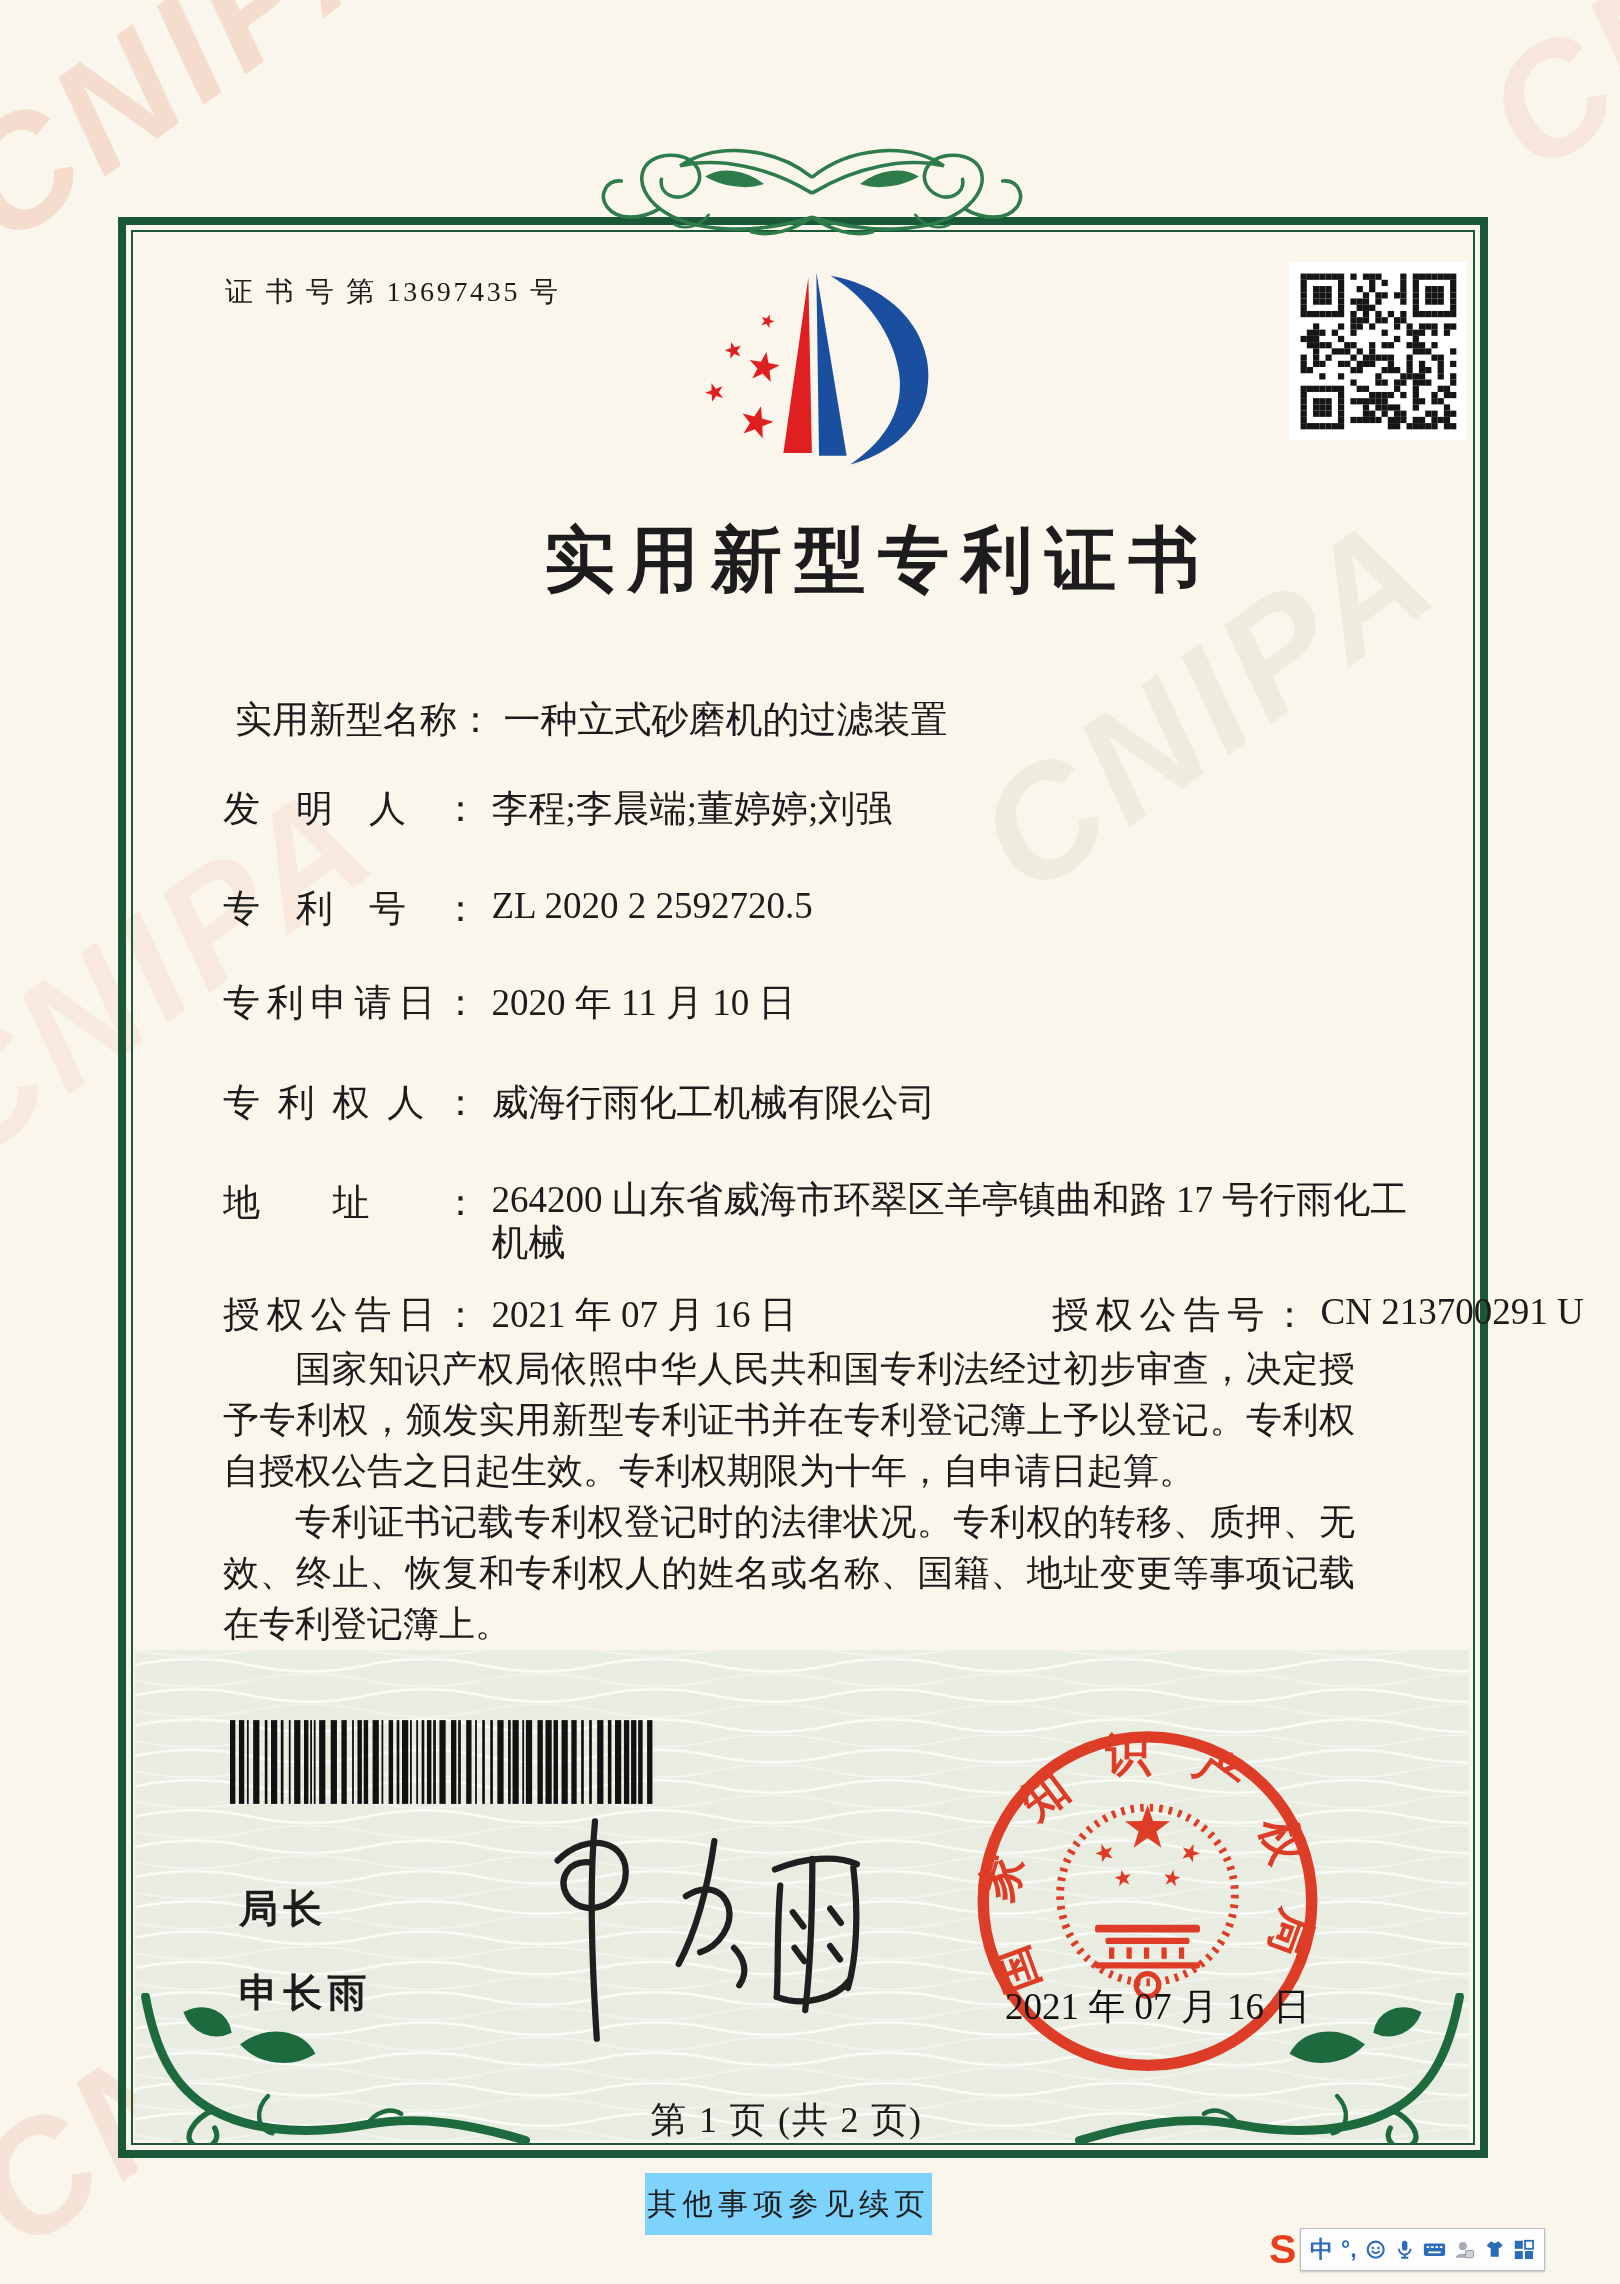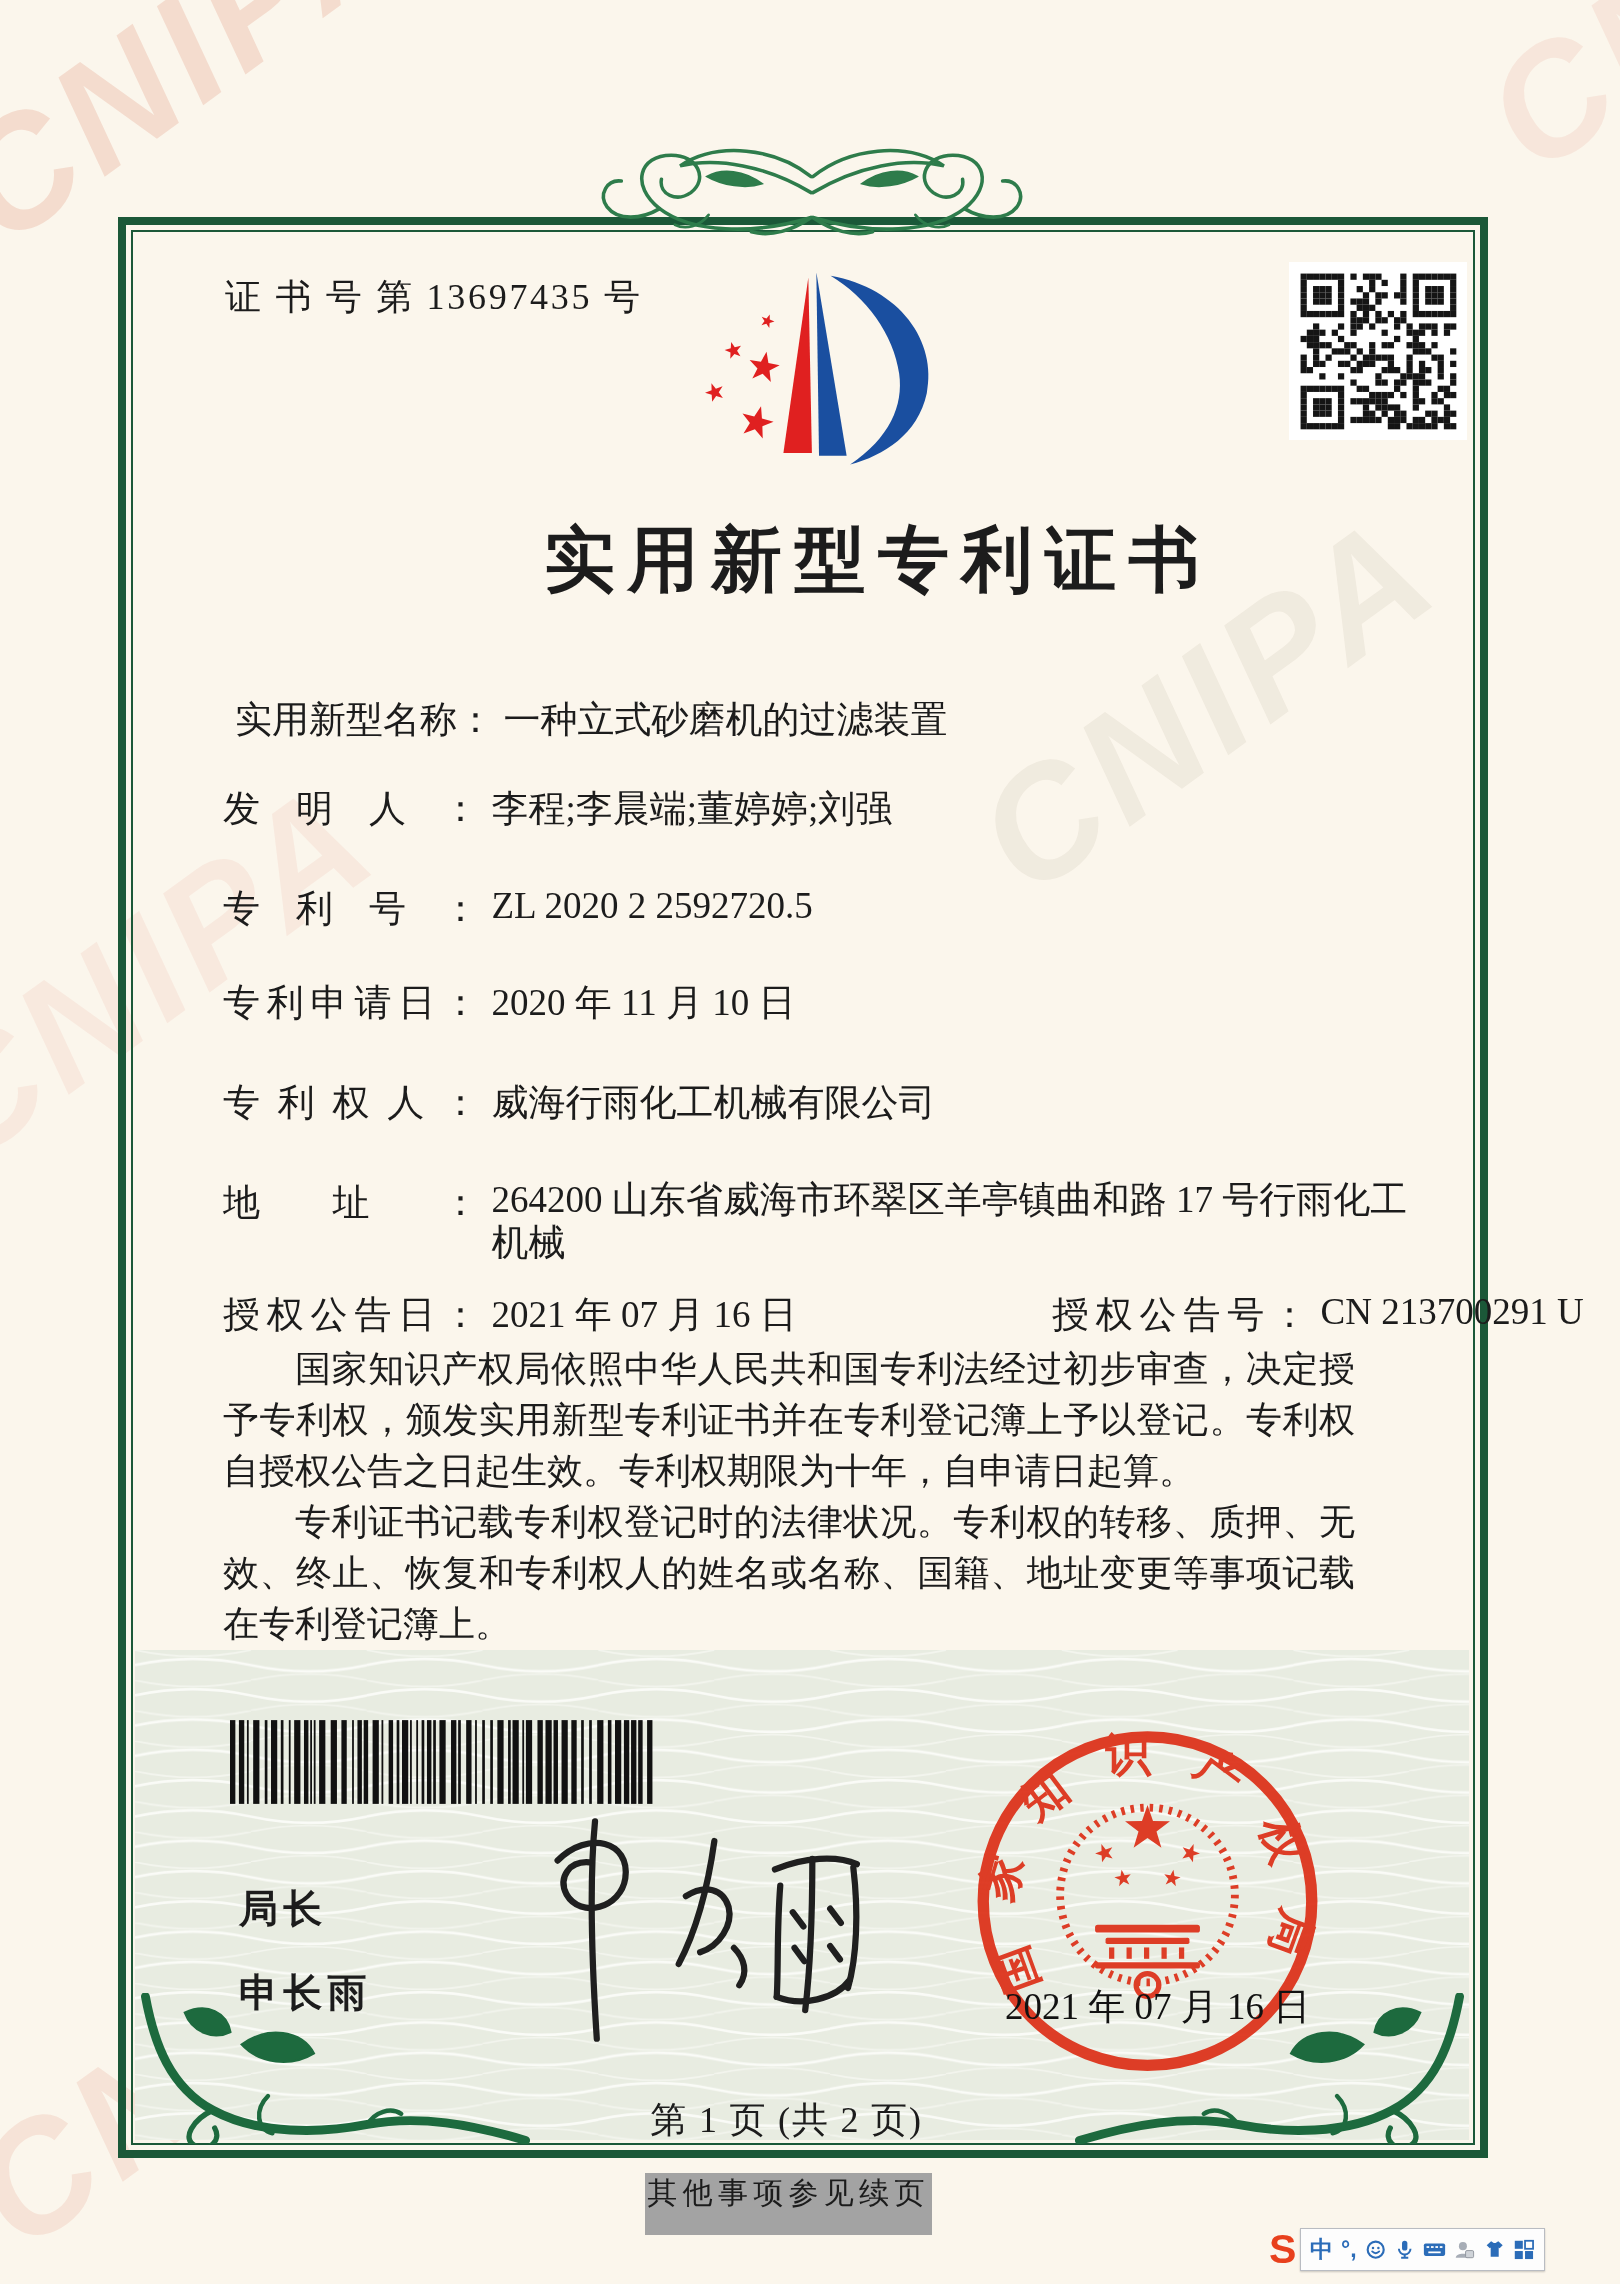--- a/index.html
+++ b/index.html
@@ -9,40 +9,40 @@
   
   .wm{position:absolute;font-style:italic;font-weight:bold;font-size:156px;letter-spacing:9px;
       transform:rotate(-36deg);transform-origin:left top;white-space:nowrap;pointer-events:none;
       font-family:"Liberation Sans","DejaVu Sans",sans-serif;}
   
   #frame{position:absolute;left:118px;top:217px;width:1354px;height:1925px;border:8px solid #1b5838;}
   #frame-inner{position:absolute;left:5.3px;top:5.3px;right:5.3px;bottom:5.3px;border:2.7px solid #1b5838;}
   
   #waveband{position:absolute;left:135px;top:1650px;width:1334px;height:490px;}
   
-  #certno{position:absolute;left:225px;top:273px;font-size:36px;letter-spacing:2.7px;}
+  #certno{position:absolute;left:225px;top:273px;font-size:28px;letter-spacing:2.7px;}
   #title{position:absolute;left:118px;top:513px;width:1520px;text-align:center;font-size:71px;
          font-weight:bold;letter-spacing:12.5px;}
   .frow{position:absolute;left:223px;font-size:37px;white-space:nowrap;}
   .flabel{display:inline-block;width:256px;text-align:justify;text-align-last:justify;vertical-align:top;}
   .fvalue{display:inline-block;margin-left:12.5px;vertical-align:top;}
   .fvalue.wrap{white-space:normal;width:927px;line-height:43px;}
   #grant-no{position:absolute;left:829px;top:0;}
   .para{position:absolute;left:223px;width:1132px;font-size:36px;line-height:51px;text-align:justify;
         text-indent:2em;}
   #director-title{position:absolute;left:239px;top:1882px;font-size:39px;font-weight:bold;
         font-family:"Liberation Sans","DejaVu Sans",sans-serif;letter-spacing:5.3px;}
   #director-name{position:absolute;left:239px;top:1966px;font-size:39px;font-weight:bold;
         font-family:"Liberation Sans","DejaVu Sans",sans-serif;letter-spacing:5.3px;}
   #seal-date{position:absolute;left:1005px;top:1982px;width:303px;font-size:37px;color:#111;
         white-space:nowrap;z-index:6;}
   #pageinfo{position:absolute;left:118px;top:2096px;width:1337px;text-align:center;font-size:36px;
         letter-spacing:1.8px;}
-  #contnote-box{position:absolute;left:645px;top:2173px;width:287px;height:62px;background:#a3a3a3;
-        display:flex;justify-content:center;}
+  #contnote-box{position:absolute;left:645px;top:2173px;width:287px;height:62px;background:#7dd3fc;
+        display:flex;align-items:center;justify-content:center;}
   #contnote{font-size:30px;letter-spacing:5.3px;}
   
   #qrbox{position:absolute;left:1289px;top:262px;width:178px;height:178px;background:#ffffff;}
   
   #ime{position:absolute;left:1269px;top:2228px;display:flex;align-items:center;z-index:8;
        font-family:"Liberation Sans","DejaVu Sans",sans-serif;}
   #ime-logo{font-size:41px;font-weight:bold;color:#e8401c;margin-right:3.6px;line-height:41px;}
   #ime-bar{display:flex;align-items:center;gap:8px;background:#fdfdfd;border:1.8px solid #b9bcc2;
        padding:3.6px 9px;height:34px;box-shadow:0 0.9px 1.8px rgba(0,0,0,.2);}
   .ime-txt{color:#2b6cb8;font-weight:bold;font-size:23px;line-height:23px;}

